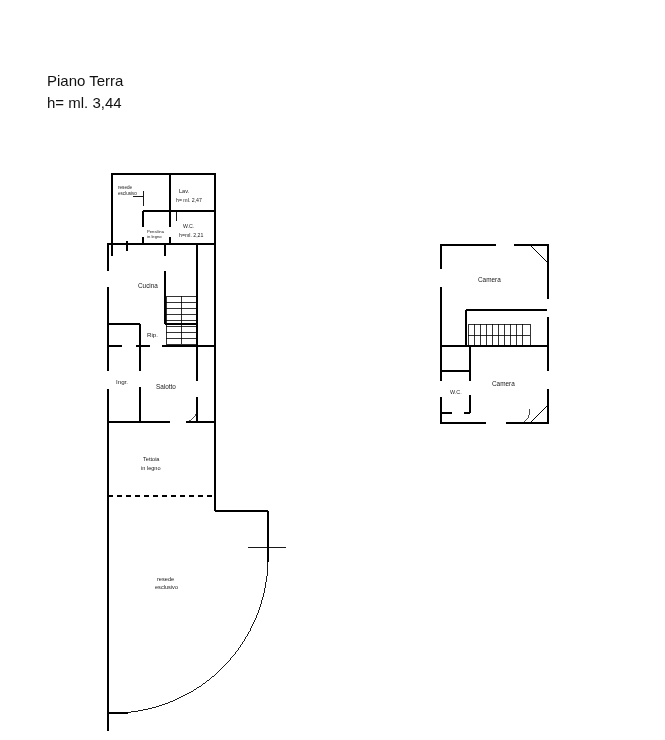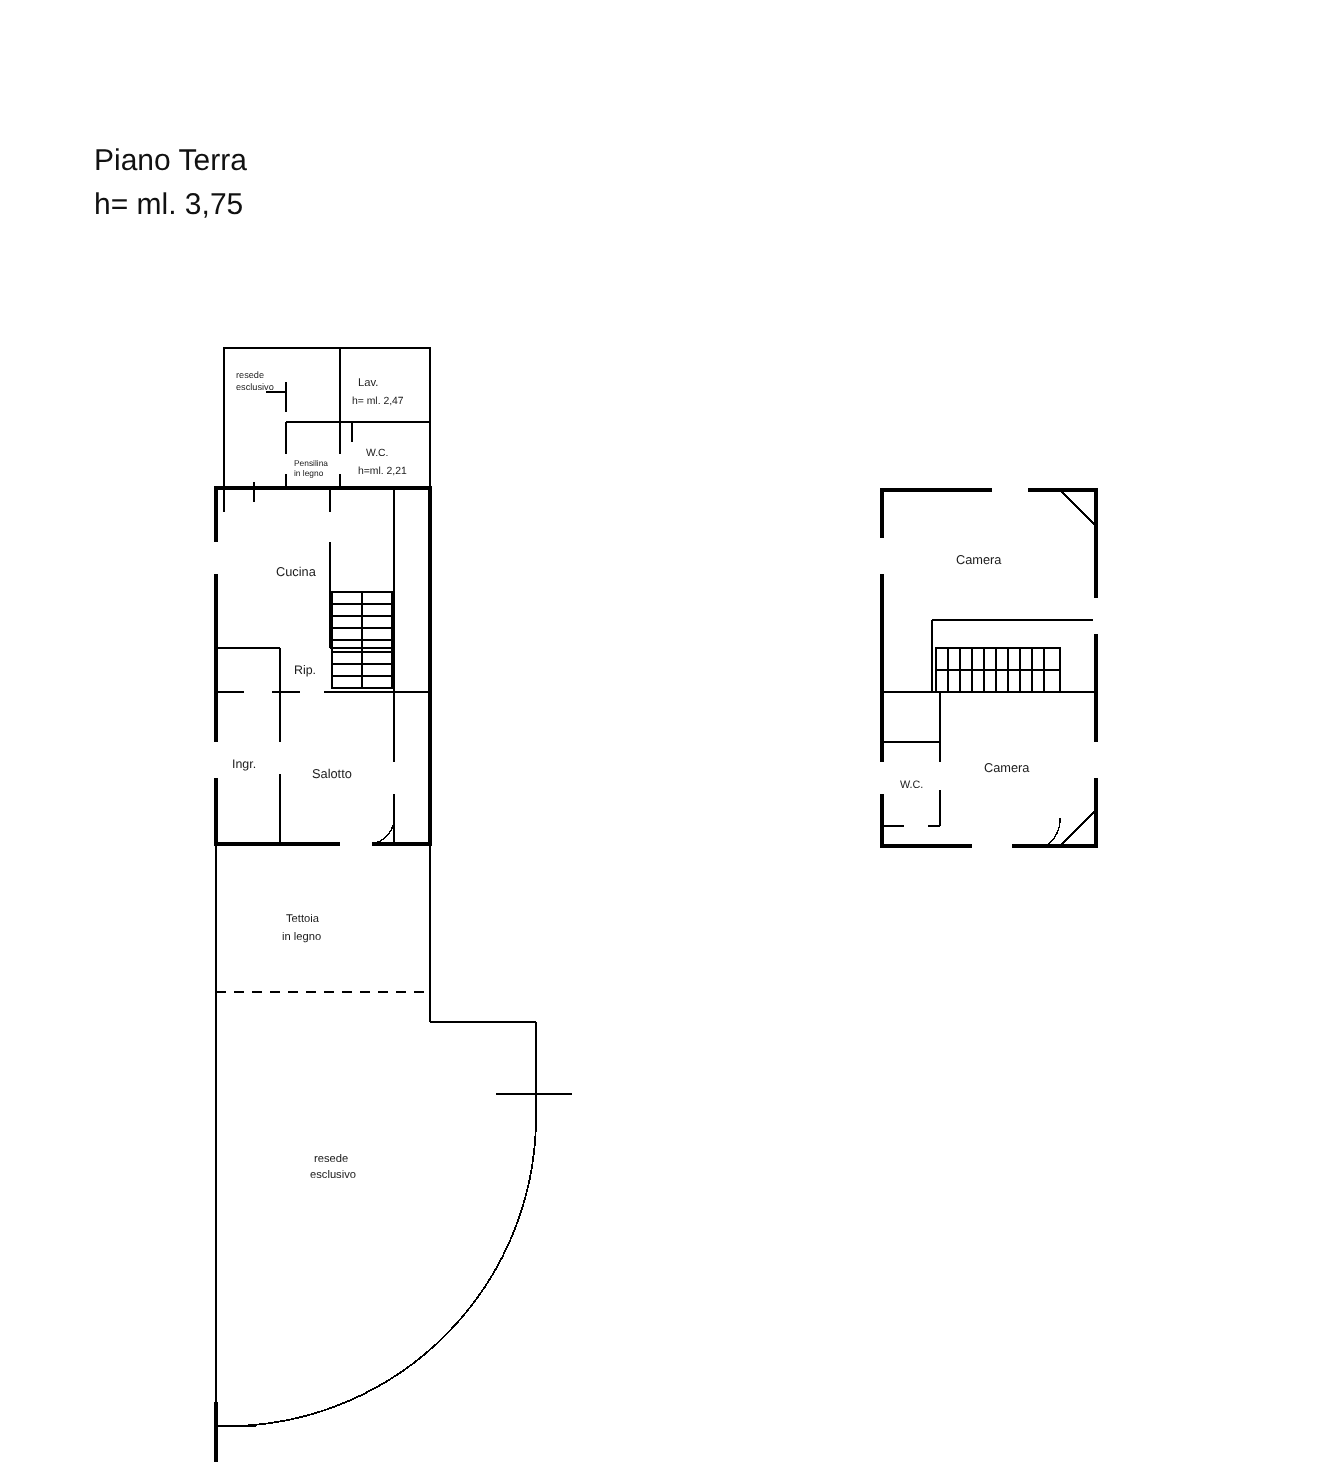--- a/index.html
+++ b/index.html
@@ -52,21 +52,21 @@
     color: #f0eceb;
     text-align: center;
     user-select: none;
   }
 </style>
 </head>
 <body>
 
 <div class="page">
 
-  <div class="title-block" id="title-ground"><span>Piano Terra</span><br><span>h= ml. 3,75</span></div>
+  <div class="title-block" id="title-ground"><span>Piano Terra</span><br><span>h= ml. 3,44</span></div>
 
 
   <svg class="plan-svg" width="665" height="740" viewBox="0 0 665 740">
     <g stroke="#000" fill="none" stroke-width="1.1" shape-rendering="crispEdges">
 
       <g>
         <rect x="112" y="133" width="103" height="70"></rect>
         <line x1="170" y1="133" x2="170" y2="203"></line>
         <line x1="170" y1="170" x2="215" y2="170"></line>
         <line x1="143" y1="170" x2="170" y2="170"></line>

